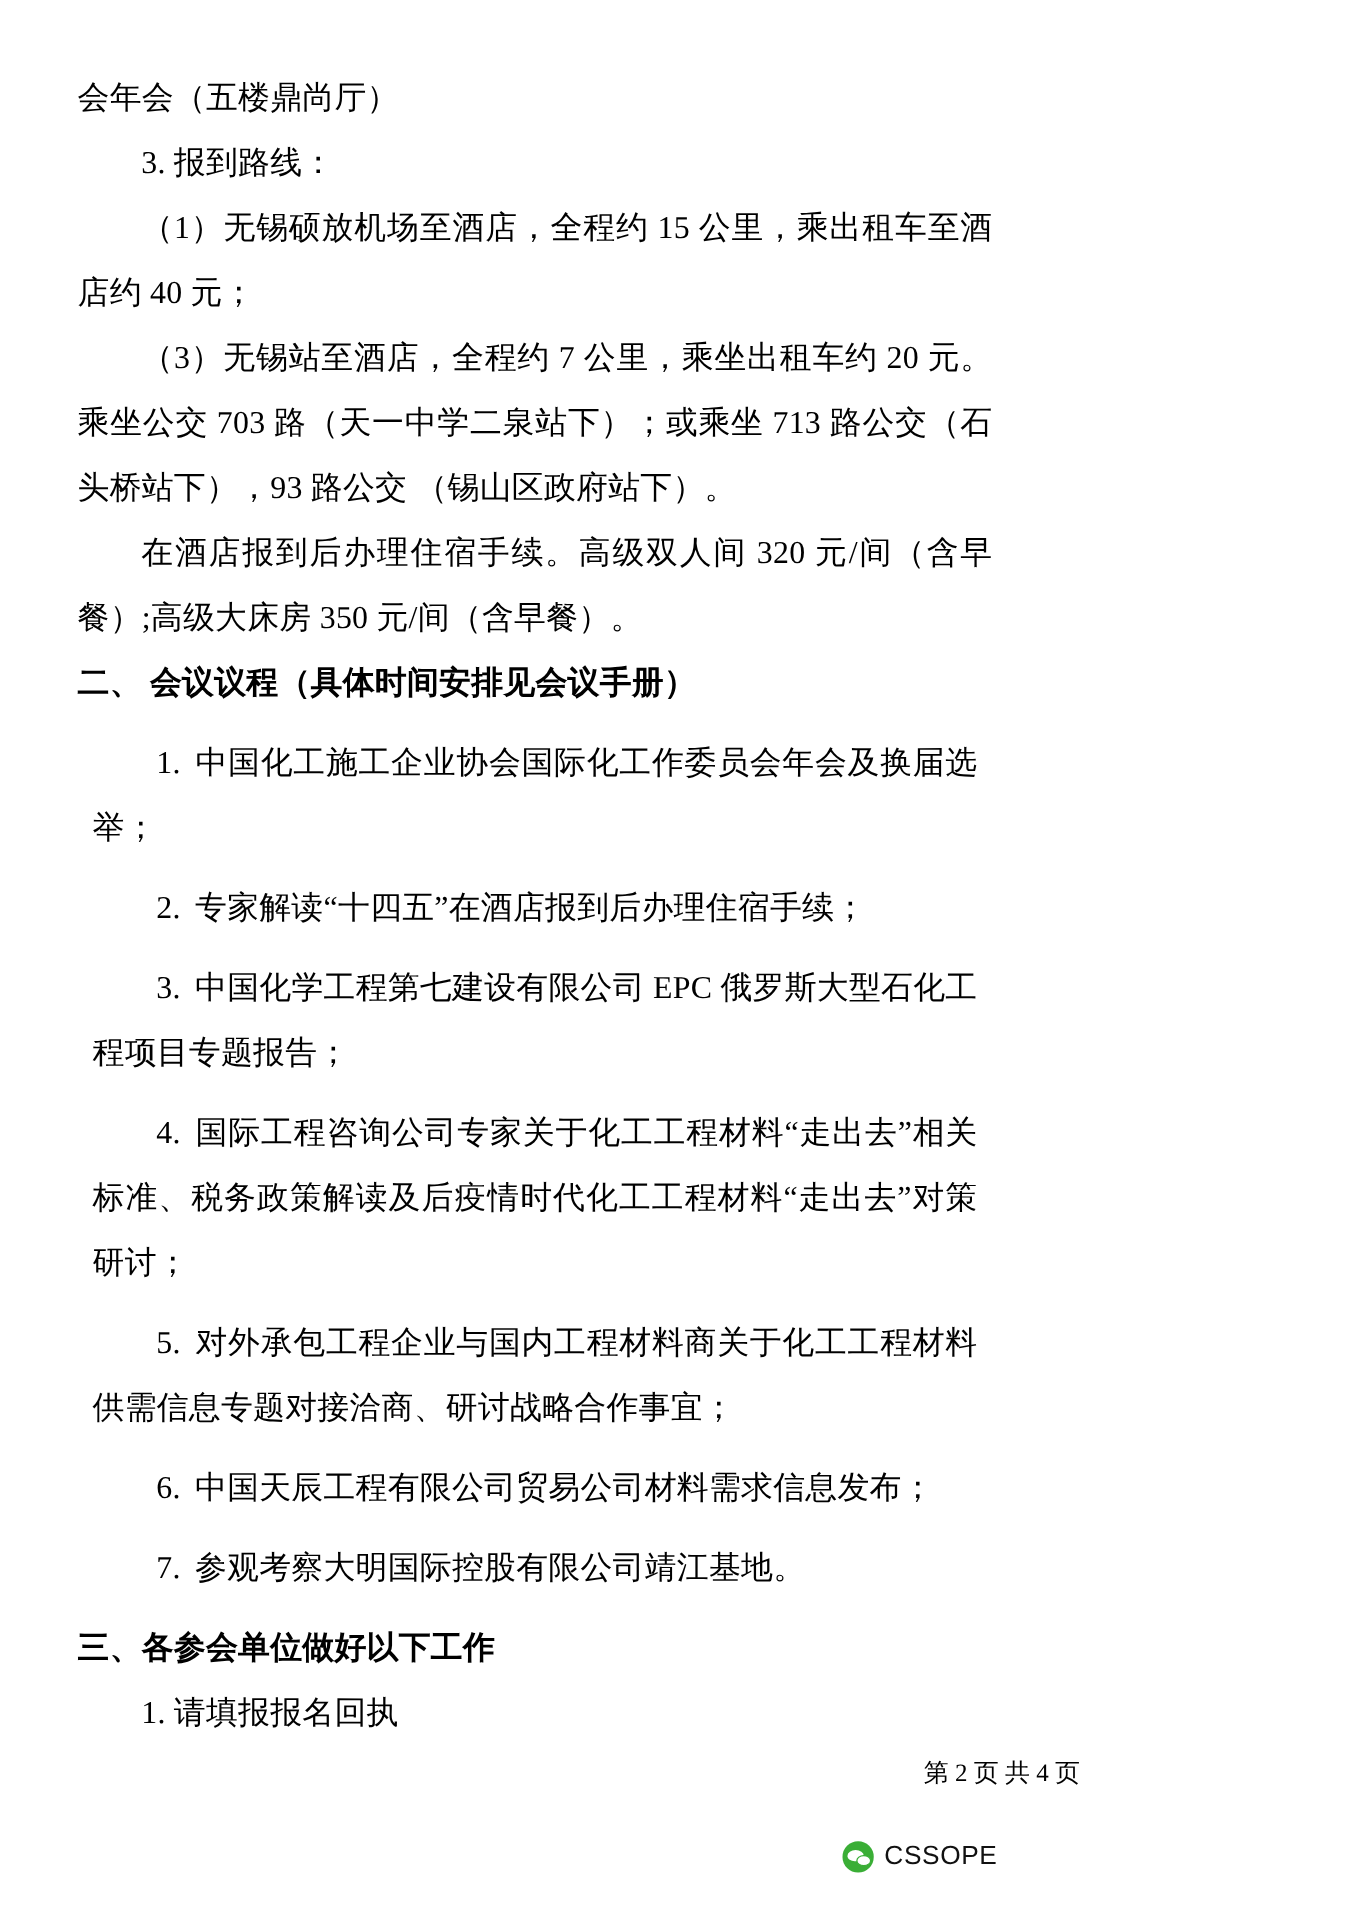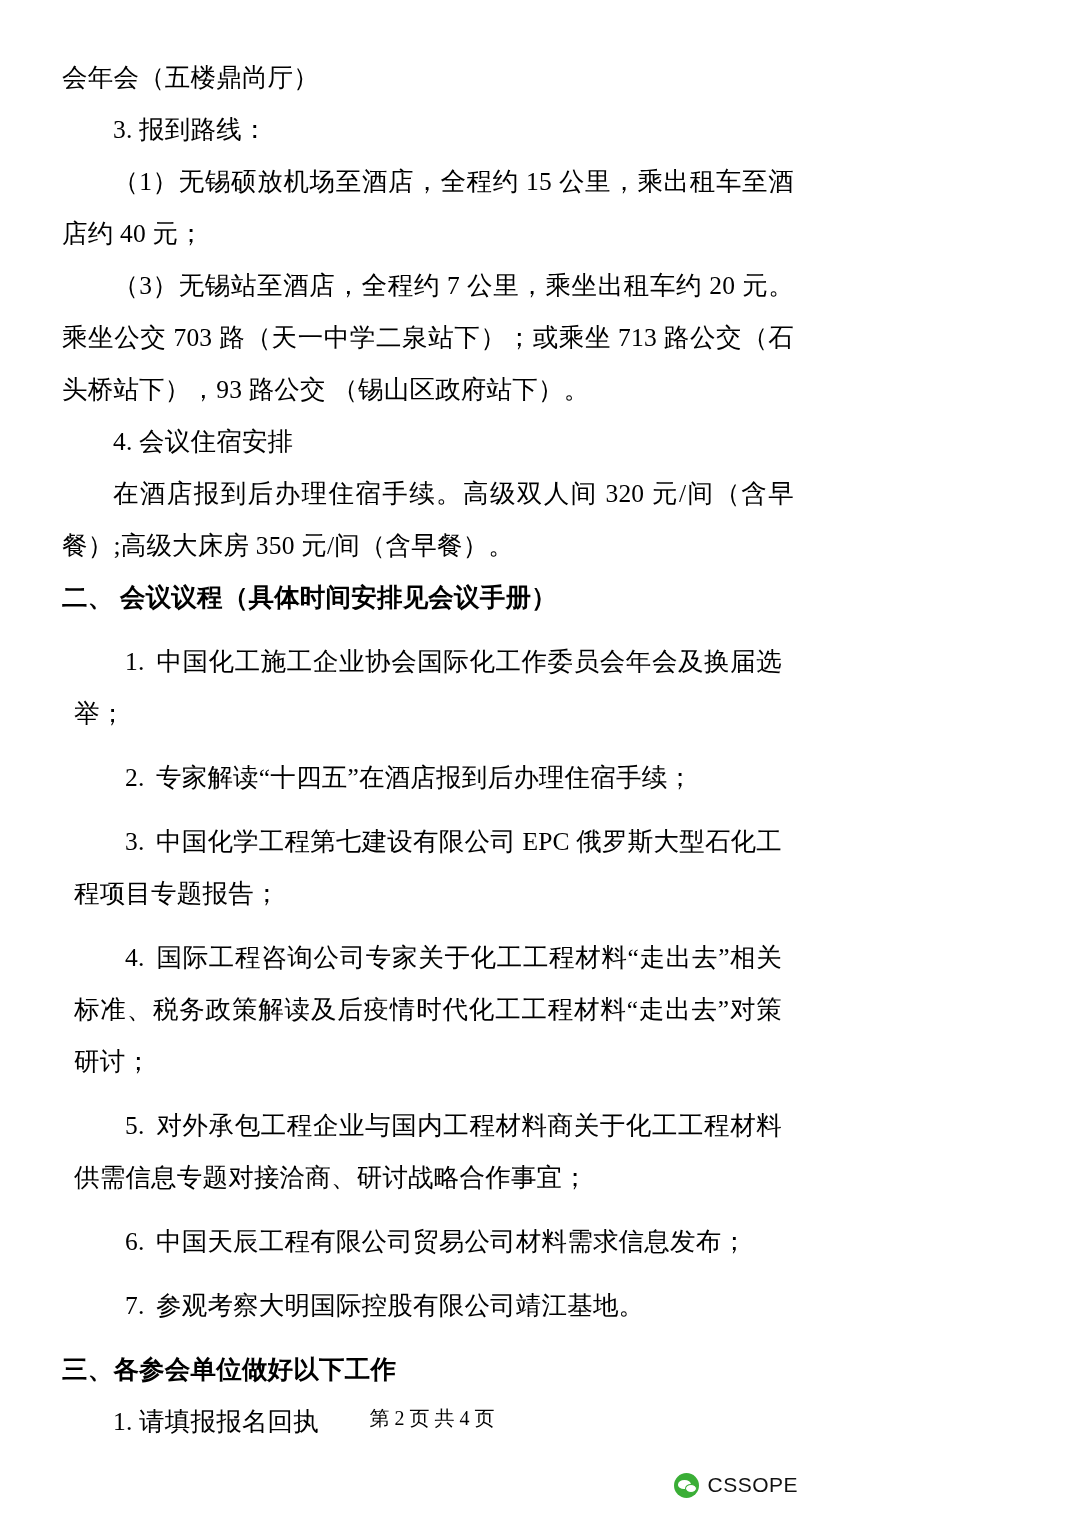--- a/index.html
+++ b/index.html
@@ -45,21 +45,21 @@
     text-justify: inter-ideograph;
   }
   .list-item .idx {
     margin-right: 0.45em;
   }
   .footer-page {
     position: absolute;
     left: 0;
     right: 0;
     top: 1405px;
-    text-align: center;
+    text-align: right;
     font-size: 20px;
     font-family: "Liberation Serif", serif;
   }
   .brand {
     position: absolute;
     right: 66px;
     top: 1473px;
     display: flex;
     gap: 8px;
   }
@@ -103,21 +103,20 @@
 </head>
 <body>
 
 <div class="page">
   <div class="doc-body">
 
     <p class="p">会年会（五楼鼎尚厅）</p>
     <p class="p indent2">3. 报到路线：</p>
     <p class="p indent2">（1）无锡硕放机场至酒店，全程约 15 公里，乘出租车至酒店约 40 元；</p>
     <p class="p indent2">（3）无锡站至酒店，全程约 7 公里，乘坐出租车约 20 元。乘坐公交 703 路（天一中学二泉站下）；或乘坐 713 路公交（石头桥站下），93 路公交 （锡山区政府站下）。</p>
-    <p class="p indent2">4. 会议住宿安排</p>
     <p class="p indent2">在酒店报到后办理住宿手续。高级双人间 320 元/间（含早餐）;高级大床房 350 元/间（含早餐）。</p>
 
     <p class="p heading">二、 会议议程（具体时间安排见会议手册）</p>
 
     <p class="list-item"><span class="idx">1.</span><span>中国化工施工企业协会国际化工作委员会年会及换届选举；</span></p>
     <p class="list-item"><span class="idx">2.</span><span>专家解读“十四五”在酒店报到后办理住宿手续；</span></p>
     <p class="list-item"><span class="idx">3.</span><span>中国化学工程第七建设有限公司 EPC 俄罗斯大型石化工程项目专题报告；</span></p>
     <p class="list-item"><span class="idx">4.</span><span>国际工程咨询公司专家关于化工工程材料“走出去”相关标准、税务政策解读及后疫情时代化工工程材料“走出去”对策研讨；</span></p>
     <p class="list-item"><span class="idx">5.</span><span>对外承包工程企业与国内工程材料商关于化工工程材料供需信息专题对接洽商、研讨战略合作事宜；</span></p>
     <p class="list-item"><span class="idx">6.</span><span>中国天辰工程有限公司贸易公司材料需求信息发布；</span></p>

